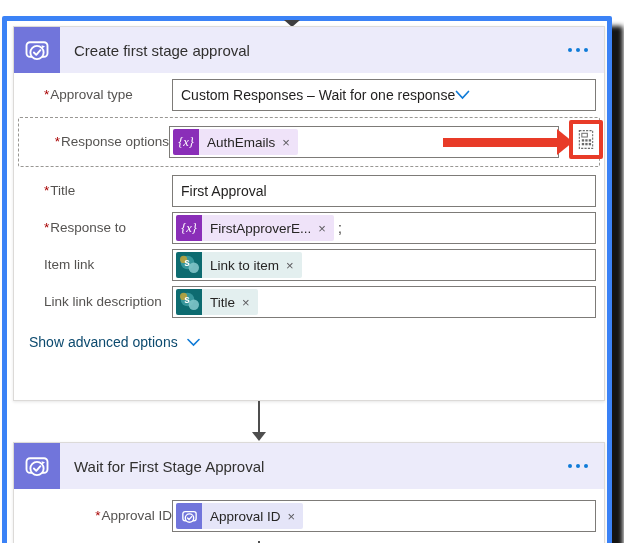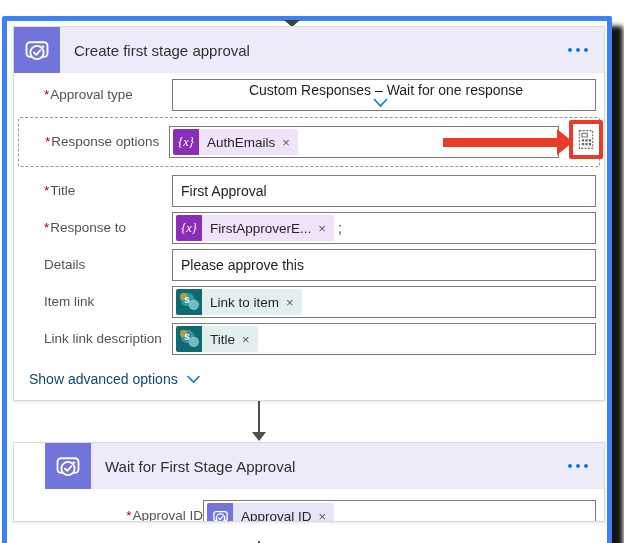--- a/index.html
+++ b/index.html
@@ -29,42 +29,42 @@
     border-left:7px solid transparent;border-right:7px solid transparent;
     border-top:9px solid #4e4e4e;
   }
   
   .card{
     position:absolute;left:6px;width:592px;background:#fff;
     border:1px solid #dcdad8;box-shadow:0 1px 3px rgba(0,0,0,0.10);
     overflow:hidden;box-sizing:border-box;
   }
   .card1{top:5px;height:375px;}
-  .card2{top:421px;height:80px;padding-left:31px;}
+  .card2{top:421px;height:102px;}
   .card-header{height:46px;background:#ecebfa;display:flex;align-items:center;position:relative;}
   .hdr-icon{width:46px;height:46px;background:#7175db;flex:none;display:flex;align-items:center;justify-content:center;}
   .hdr-title{margin-left:14px;font-size:15px;color:#31302f;}
   .hdr-menu{position:absolute;right:12px;top:0;height:46px;display:flex;align-items:center;gap:4px;cursor:pointer;padding:0 4px;}
   .dot{width:4px;height:4px;border-radius:50%;background:#0f7bd7;}
   .card-body{padding:6px 8px 0 12px;}
   .frow{display:flex;align-items:flex-start;margin-bottom:5px;margin-left:18px;}
   .flabel{width:128px;flex:none;font-size:13.5px;color:#555351;padding-top:8px;white-space:nowrap;}
   .req{color:#a80000;margin-right:1px;}
   .fbox{
     flex:1;border:1px solid #7d7b78;background:#fff;min-height:28px;
     display:flex;align-items:center;padding:1px 4px 1px 3px;
     font-size:14px;color:#201f1e;box-sizing:content-box;
   }
   .fbox .fvalue{padding-left:5px;}
-  .select-box{justify-content:center;cursor:pointer;flex-direction:column;}
+  .select-box{justify-content:flex-start;cursor:pointer;}
   .select-box .chev{margin-right:7px;flex:none;}
   
   .dash-group{
     border:1px dashed #999793;border-radius:2px;position:relative;
-    margin:6px -4px 8px -8px;padding:8px 40px 8px 8px;
+    margin:6px -4px 8px -8px;padding:8px 40px 8px 8px;text-align:right;
   }
   .dash-group .frow{margin-bottom:0;}
   .dash-group .flabel{width:124px;}
   .grid-btn{
     position:absolute;right:8px;top:50%;transform:translateY(-50%);
     width:22px;height:27px;display:flex;align-items:center;justify-content:center;
     background:#fff;cursor:pointer;
   }
   
   .chip{display:inline-flex;align-items:center;height:26px;border-radius:2px;overflow:hidden;font-size:13.5px;color:#262524;flex:none;cursor:default;}
@@ -175,28 +175,20 @@
         <div class="fbox">
           <span class="chip chip-var">
             <span class="chip-ic">{x}</span>
             <span class="chip-label">FirstApproverE...</span>
             <span class="chip-x">×</span>
           </span>
           <span class="semi">;</span>
         </div>
       </div>
 
-      <div class="frow">
-        <div class="flabel">
-          <span>Details</span>
-        </div>
-        <div class="fbox">
-          <span class="fvalue">Please approve this</span>
-        </div>
-      </div>
 
       <div class="frow">
         <div class="flabel">
           <span>Item link</span>
         </div>
         <div class="fbox">
           <span class="chip chip-sp">
             <span class="chip-ic">
               <svg width="26" height="26" viewBox="0 0 26 26">
                 <circle cx="11.5" cy="10.5" r="6.8" fill="#37969b"></circle>

